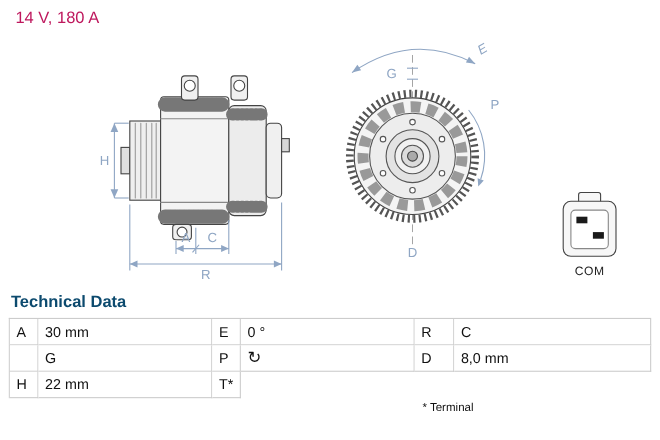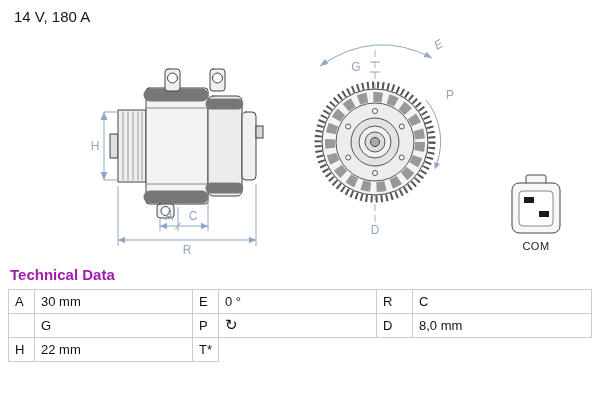--- a/index.html
+++ b/index.html
@@ -1,24 +1,24 @@
 <!DOCTYPE html>
 <html><head>
 <meta charset="utf-8">
 <style>
   html,body{margin:0;padding:0;width:600px;height:400px;background:#ffffff;overflow:hidden;}
   body{font-family:"Liberation Sans",sans-serif;color:#111;}
   .page{position:relative;width:600px;height:400px;}
-  .rating{position:absolute;top:8px;left:14px;font-size:15px;color:#0f172a;}
+  .rating{position:absolute;top:8px;left:14px;font-size:15px;color:#be185d;}
   svg.drawing{position:absolute;top:0;left:0;}
   svg text{font-family:"Liberation Sans",sans-serif;font-size:12px;fill:#8fa6c4;}
   svg text.dark{fill:#222;font-size:11px;letter-spacing:.5px;}
   svg text.dim-italic{font-style:italic;}
   .tech{position:absolute;top:266px;left:8px;right:8px;}
-  .tech-title{font-size:15px;font-weight:bold;margin:0 0 6px 2px;color:#a21caf;}
+  .tech-title{font-size:15px;font-weight:bold;margin:0 0 6px 2px;color:#0c4a6e;}
   .grid{display:grid;grid-template-columns:26px 158px 26px 158px 36px auto;
         border-top:1px solid #ccc;border-left:1px solid #ccc;font-size:13px;}
   .cell{border-right:1px solid #ccc;border-bottom:1px solid #ccc;
         padding:3px 6px;min-height:17px;line-height:17px;background:#fff;white-space:nowrap;}
   .lbl{color:#111;}
   .rot{font-size:15px;line-height:15px;color:#111;}
   .footnote{font-size:10.5px;margin:3px 0 0 370px;padding-left:6px;color:#111;}
 </style>
 </head>
 <body>
@@ -135,15 +135,16 @@
       <div class="cell lbl">P</div>
       <div class="cell val"><span class="rot">↻</span></div>
 
       <div class="cell lbl">D</div>
       <div class="cell val">8,0 mm</div>
       <div class="cell lbl">H</div>
       <div class="cell val">22 mm</div>
       <div class="cell lbl">T*</div>
     </div>
 
+    <div class="footnote">* Terminal</div>
   </section>
 
 </div>
 
 </body></html>

